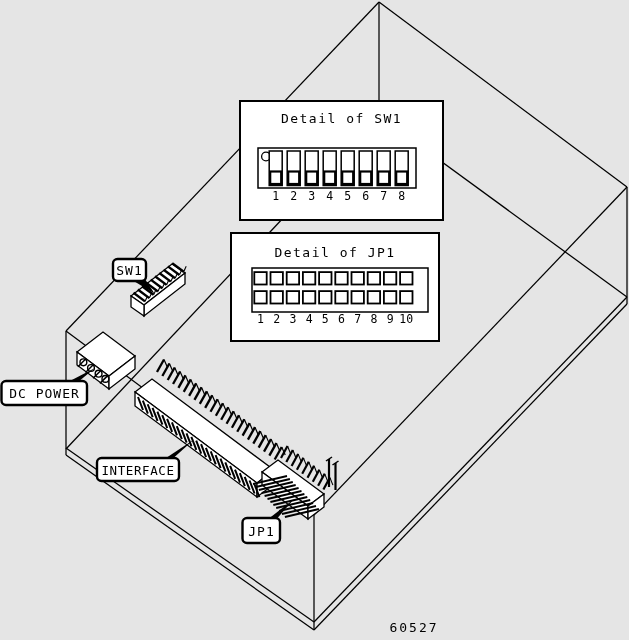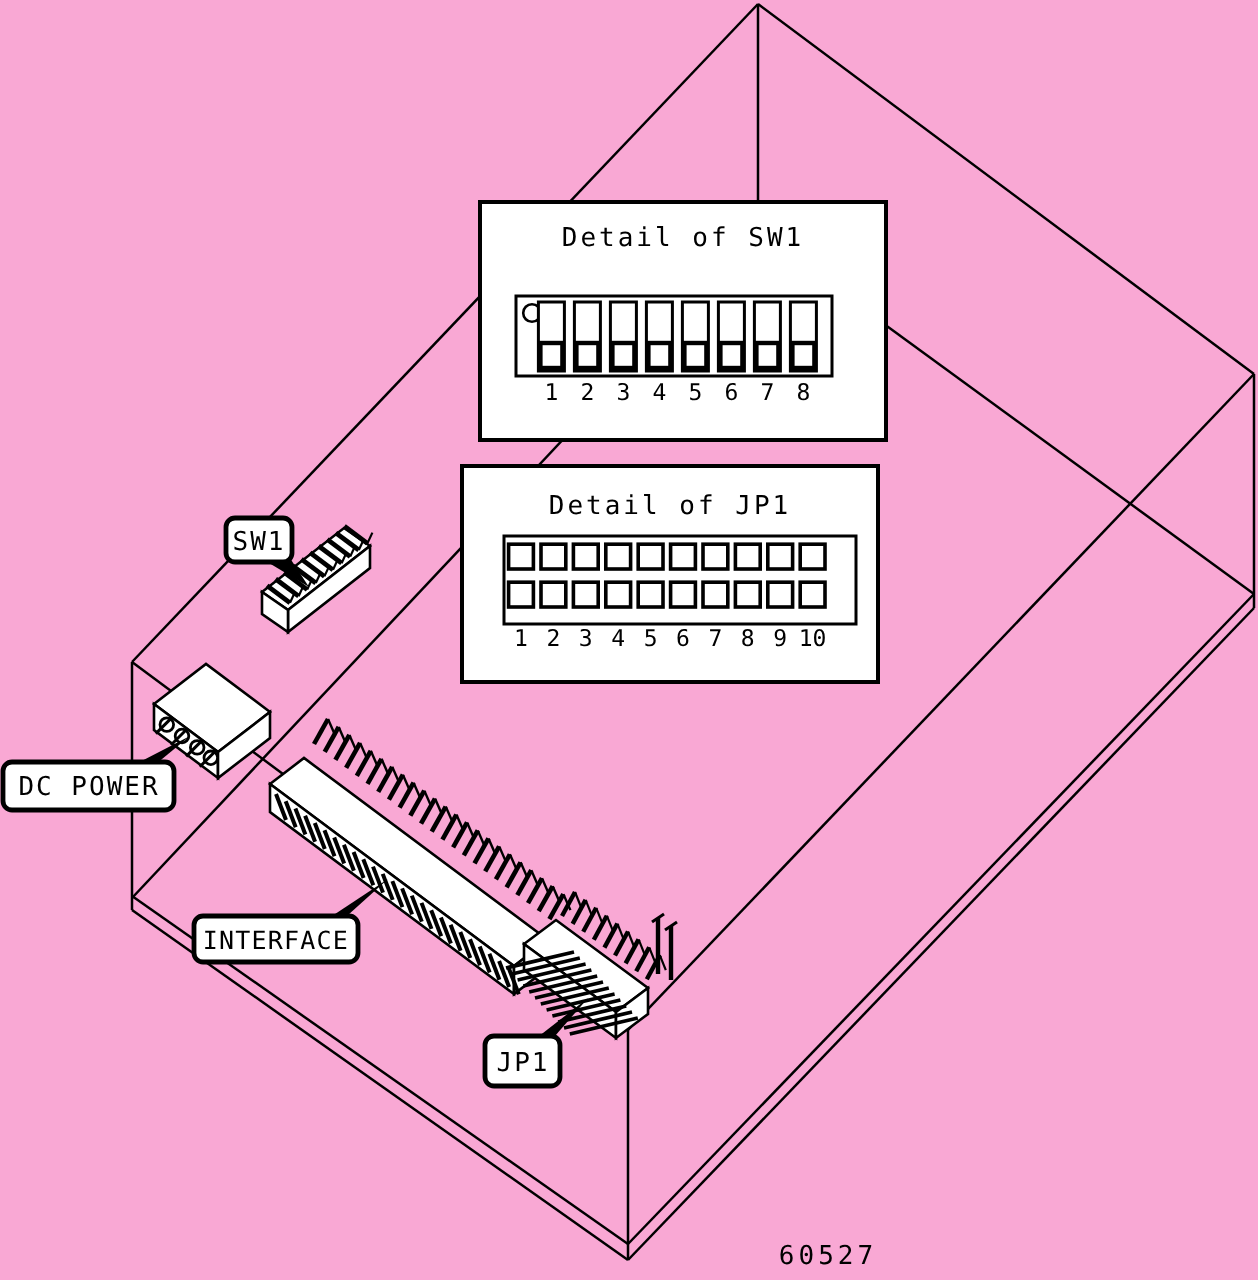--- a/index.html
+++ b/index.html
@@ -1,16 +1,16 @@
 <!DOCTYPE html>
 <html><head>
 <meta charset="utf-8">
 <style>
   html,body{margin:0;padding:0;background:#ffffff;}
-  .canvas{width:629px;height:640px;background:#f9a8d4;overflow:hidden;}
+  .canvas{width:629px;height:640px;background:#e5e5e5;overflow:hidden;}
   svg{display:block;}
   .t{font-family:"DejaVu Sans Mono","Liberation Mono",monospace;fill:#000;}
   .title-t{font-size:13px;letter-spacing:1.5px;}
   .num-t{font-size:11.5px;letter-spacing:0px;}
   .callout-t{font-size:13px;letter-spacing:1px;}
   .callout-t.small{font-size:12.5px;letter-spacing:0.6px;}
   .fig-t{font-size:13px;letter-spacing:2px;}
 </style>
 </head>
 <body>

